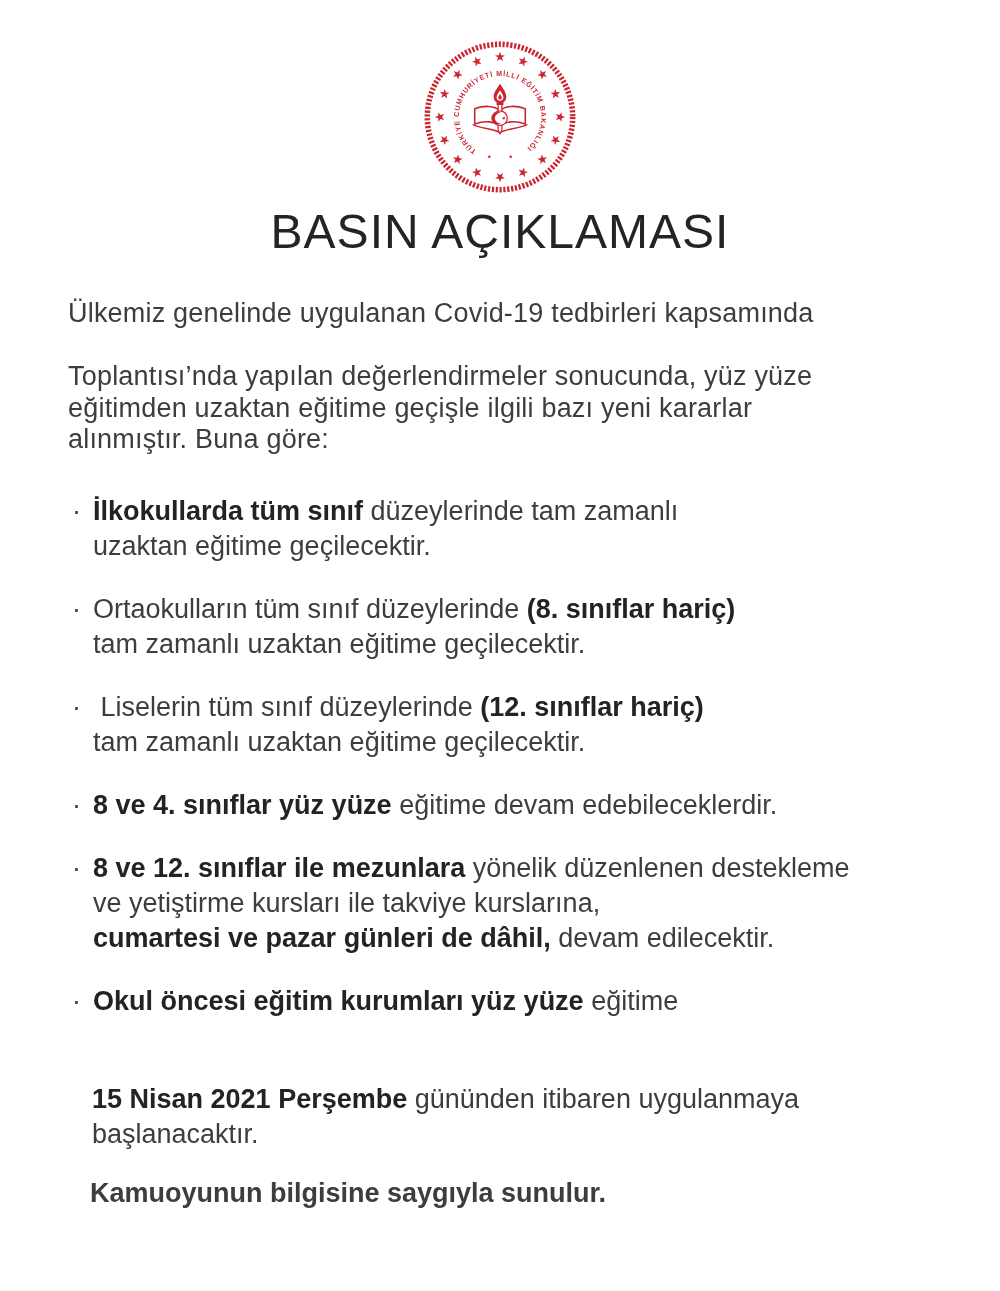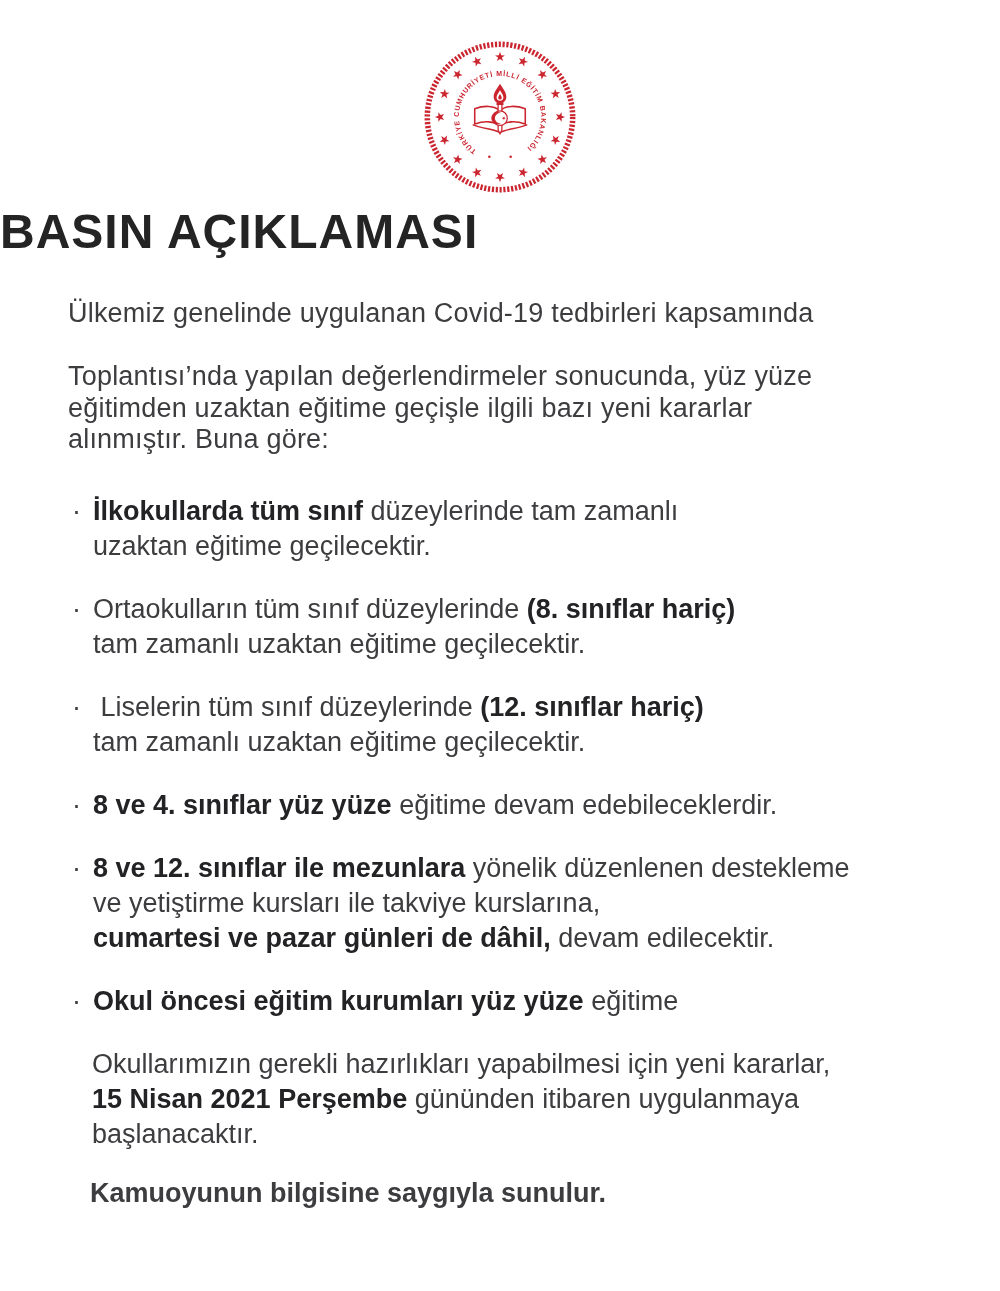--- a/index.html
+++ b/index.html
@@ -9,22 +9,22 @@
   .page{
     position:relative; width:1000px; height:1291px; margin:0 auto;
     background:var(--bg); overflow:hidden;
     font-family:"Liberation Sans","DejaVu Sans",sans-serif;
     color:var(--text);
   }
   .logo-wrap{width:158px;height:158px;margin:38px auto 0;}
   .logo-wrap svg{display:block;width:158px;height:158px;}
   .ring-text{fill:var(--red);font-weight:bold;font-size:9px;letter-spacing:1.1px;}
   h1{
-    margin:8px 0 0; 
-    font-size:48px; line-height:56px; font-weight:bold;
+    margin:8px 0 0; text-align:center;
+    font-size:48px; line-height:56px; font-weight:normal;
     letter-spacing:1px; color:var(--title);
   }
   .intro{
     margin:38px 40px 0 68px;
     font-size:27px; line-height:31.5px; letter-spacing:.2px;
     white-space:nowrap;
   }
   ul.bullets{list-style:none; margin:38px 30px 0 72px; padding:0;}
   ul.bullets li{
     display:flex; align-items:flex-start;
@@ -122,17 +122,17 @@
     <li>
       <span class="marker">·</span>
       <span class="li-body"><span class="b">8 ve 12. sınıflar ile mezunlara</span><span> yönelik düzenlenen destekleme</span><br><span>ve yetiştirme kursları ile takviye kurslarına,</span><br><span class="b">cumartesi ve pazar günleri de dâhil,</span><span> devam edilecektir.</span></span>
     </li>
     <li>
       <span class="marker">·</span>
       <span class="li-body"><span class="b">Okul öncesi eğitim kurumları yüz yüze</span><span> eğitime</span><br></span>
     </li>
   </ul>
 
-  <p class="closing"><span>Okullarımızın gerekli hazırlıkları yapabilmesi için yeni kararlar,</span><br><span class="b">15 Nisan 2021 Perşembe</span><span> gününden itibaren uygulanmaya</span><br><span>başlanacaktır.</span></p>
+  <p class="closing"><br><span class="b">15 Nisan 2021 Perşembe</span><span> gününden itibaren uygulanmaya</span><br><span>başlanacaktır.</span></p>
 
   <p class="footer"><span>Kamuoyunun bilgisine saygıyla sunulur.</span></p>
 
 </div>
 
 </body></html>

